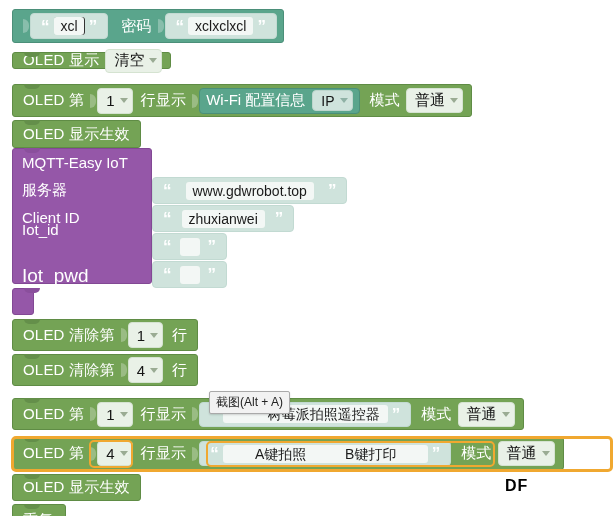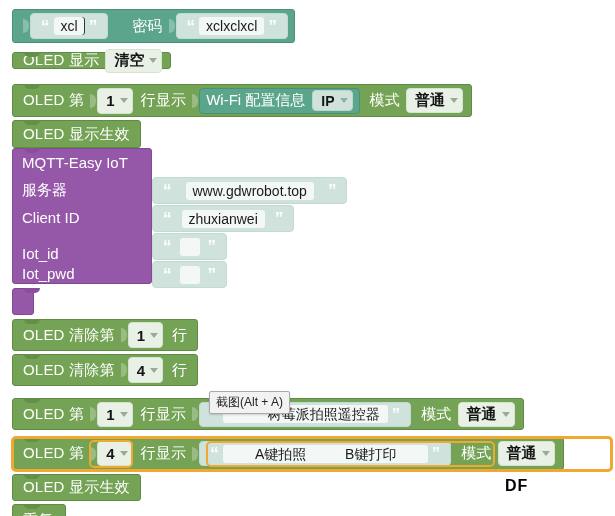--- a/index.html
+++ b/index.html
@@ -104,21 +104,21 @@
     display:inline-flex;align-items:center;
     background:#e9f1e7;
     border:1px solid #d5e3d1;
     border-radius:4px;
     color:#151515;
     font-size:15px;
     height:24px;
     padding:0 4px 0 8px;
     box-sizing:border-box;
   }
-  .dd .ddtxt{padding-right:4px;font-weight:bold;}
+  .dd .ddtxt{padding-right:4px;}
   .dd .arrow{
     width:0;height:0;
     border-left:4px solid transparent;
     border-right:4px solid transparent;
     border-top:5px solid #9aab93;
     margin-left:1px;
   }
   .dd.tealdd{background:#cfe3dc;border-color:#bdd6cd;}
   .dd.tealdd .arrow{border-top-color:#8fb1a5;}
 
@@ -182,21 +182,21 @@
 
 <div class="canvas">
 
   <div class="blk teal hatless" style="left:12px;top:9px;height:34px;padding:0 6px 0 10px;">
     <span class="socket"></span>
     <span class="strblk" style="height:26px;">
       <span class="quote">“</span>
       <span class="field-text caret">xcl</span>
       <span class="quote">”</span>
     </span>
-    <span class="lbl" style="margin-left:24px;">密码</span>
+    <span class="lbl" style="margin-left:13px;">密码</span>
     <span class="socket"></span>
     <span class="strblk" style="height:26px;">
       <span class="quote">“</span>
       <span class="field-text">xclxclxcl</span>
       <span class="quote">”</span>
     </span>
   </div>
 
   <div class="blk green" style="left:12px;top:52px;height:17px;padding:0 8px 0 10px;">
     <span class="notch green-n"></span>
@@ -234,22 +234,22 @@
   <div class="blk green" style="left:12px;top:120px;height:28px;padding:0 10px 0 10px;">
     <span class="notch green-n"></span>
     <span class="lbl nomr">OLED 显示生效</span>
   </div>
 
   <div style="position:absolute;left:12px;top:148px;width:140px;height:136px;background:#9557a8;border:1px solid #824894;border-radius:3px;box-sizing:border-box;">
     <span class="notch purple-n"></span>
     <div style="position:absolute;left:9px;top:5px;color:#fff;font-size:15px;white-space:nowrap;">MQTT-Easy IoT</div>
     <div style="position:absolute;left:9px;top:32px;color:#fff;font-size:15px;white-space:nowrap;">服务器</div>
     <div style="position:absolute;left:9px;top:60px;color:#fff;font-size:15px;white-space:nowrap;">Client ID</div>
-    <div style="position:absolute;left:9px;top:96px;color:#fff;font-size:15px;white-space:nowrap;">Iot_id</div>
-    <div style="position:absolute;left:9px;top:116px;color:#fff;font-size:15px;white-space:nowrap;">Iot_pwd</div>
+    <div style="position:absolute;left:9px;top:72px;color:#fff;font-size:15px;white-space:nowrap;">Iot_id</div>
+    <div style="position:absolute;left:9px;top:116px;color:#fff;font-size:19px;white-space:nowrap;">Iot_pwd</div>
 
     <span class="socket" style="position:absolute;left:140px;top:33px;"></span>
     <span class="socket" style="position:absolute;left:140px;top:61px;"></span>
     <span class="socket" style="position:absolute;left:140px;top:89px;"></span>
     <span class="socket" style="position:absolute;left:140px;top:117px;"></span>
   </div>
 
   <span class="strblk" style="position:absolute;left:152px;top:177px;height:27px;">
     <span class="quote">“</span>
     <span class="field-text" style="margin:0 10px;">www.gdwrobot.top</span>

